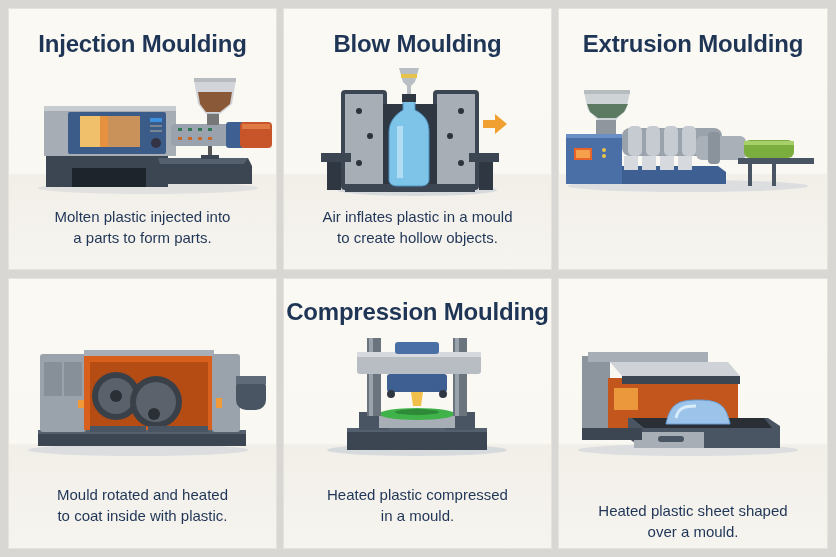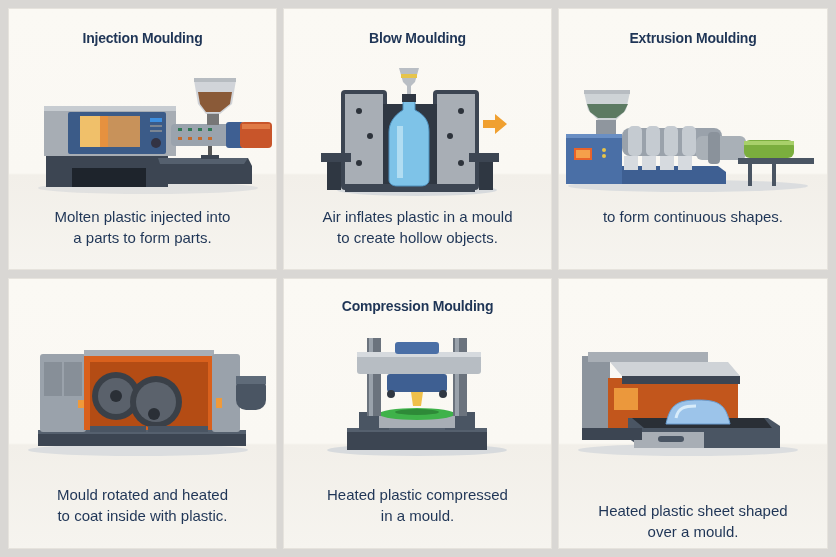--- a/index.html
+++ b/index.html
@@ -23,21 +23,21 @@
     position: relative;
     background: linear-gradient(#fbf9f4 0, #faf8f3 165px, #f2efe9 167px, #f6f4ef 100%);
     box-shadow: inset 0 0 0 1px #e6e3dd;
     overflow: hidden;
   }
   .title {
     position: absolute; left: 0; right: 0; top: 22px;
     text-align: center;
     font-family: "Liberation Sans", sans-serif;
     font-weight: bold;
-    font-size: 14px;
+    font-size: 24px;
     color: #1f3556;
     letter-spacing: -0.2px;
   }
   .desc {
     position: absolute; left: 0; right: 0;
     text-align: center;
     font-family: Liberation Sans, sans-serif;
     font-size: 15px;
     line-height: 21px;
     color: #1f3556;
@@ -173,21 +173,20 @@
       <rect x="180" y="150" width="76" height="6" fill="#4a5563"></rect>
       <rect x="190" y="156" width="4" height="22" fill="#4a5563"></rect>
         <rect x="214" y="156" width="4" height="22" fill="#4a5563"></rect>
 
       <rect x="38" y="112" width="20" height="14" fill="#8f969e"></rect>
       <path d="M26 84 L72 84 L68 102 L58 112 L40 112 L30 102 Z" fill="#c9ced3" opacity="0.9"></path>
       <path d="M29 96 L70 96 L66 104 L58 110 L40 110 L32 104 Z" fill="#5c7a62"></path>
       <rect x="26" y="82" width="46" height="4" fill="#b7bcc1"></rect>
     </svg>
     <div class="desc" style="top:198px">
-      <span>to form continuous shapes.</span>
     </div>
   </div>
 
   <div class="panel row2">
     <svg class="illus" viewBox="0 0 269 271">
       <ellipse cx="130" cy="172" rx="110" ry="6" fill="#d4d8dc" opacity="0.8"></ellipse>
       <rect x="30" y="152" width="208" height="16" fill="#3c4552"></rect>
       <rect x="30" y="152" width="208" height="4" fill="#55606e"></rect>
 
       <rect x="32" y="76" width="46" height="78" rx="3" fill="#9aa2ab"></rect>

